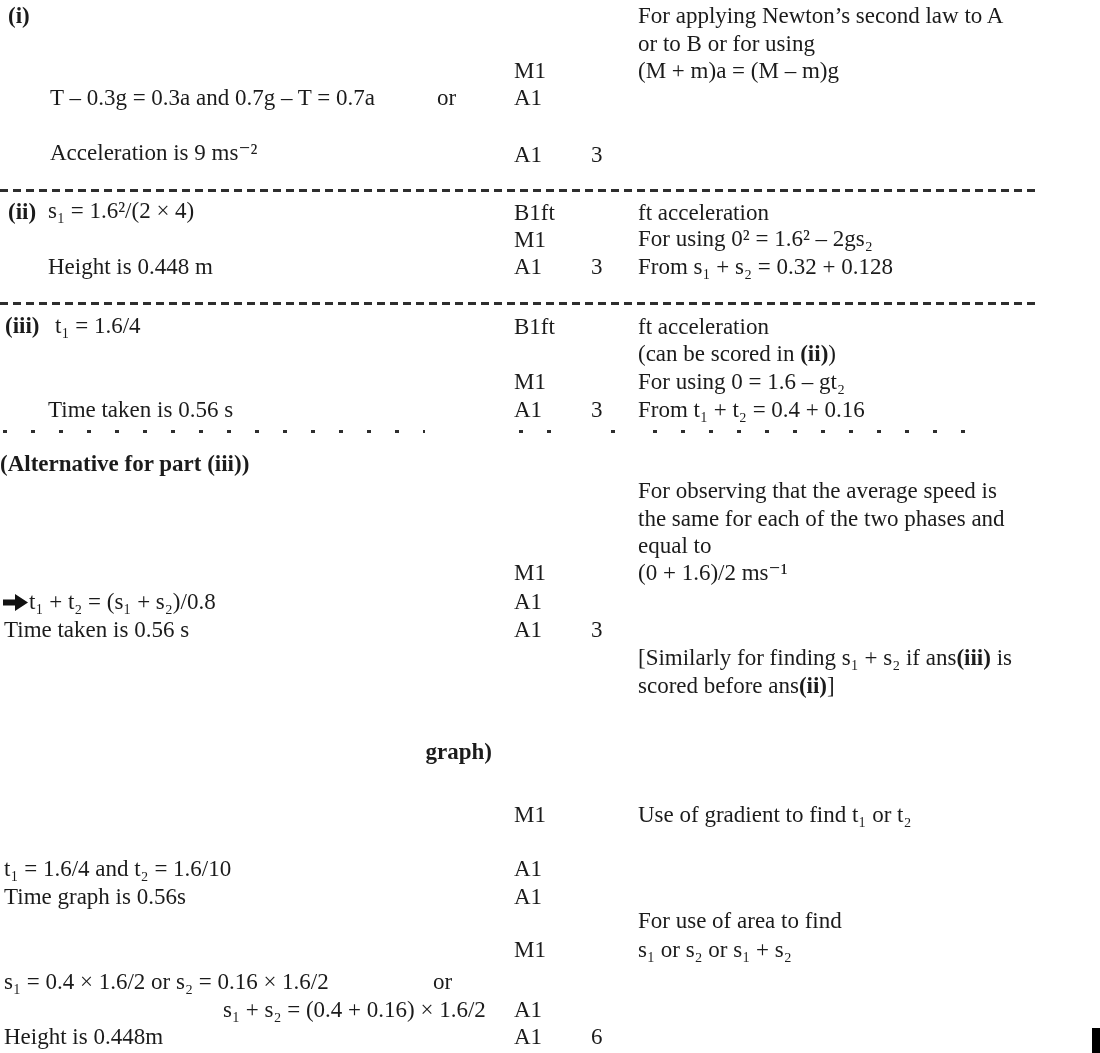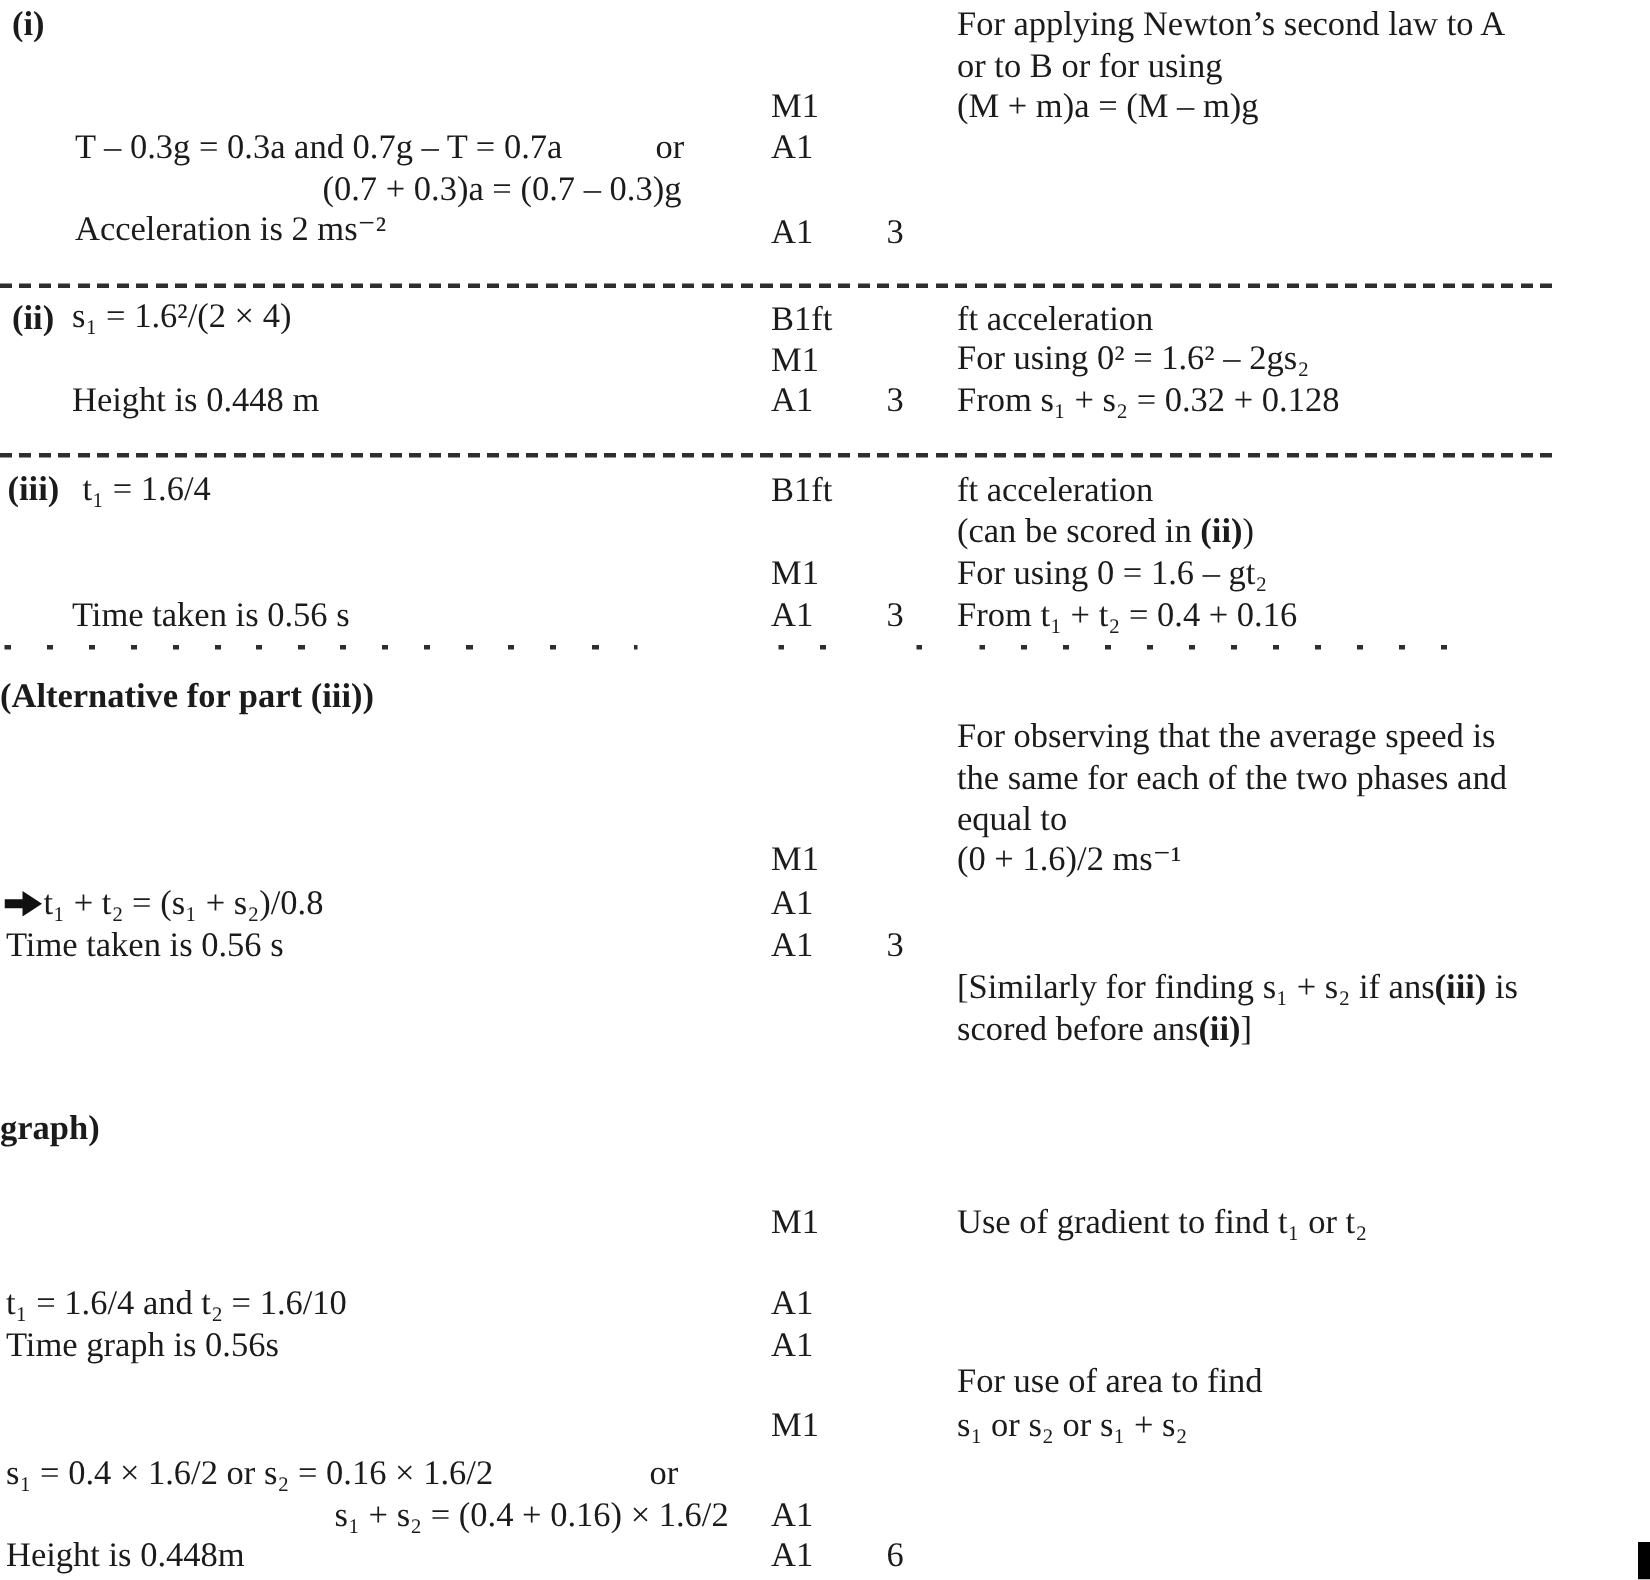--- a/index.html
+++ b/index.html
@@ -15,39 +15,38 @@
   .t{position:absolute;white-space:nowrap;line-height:28px;}
   .b{font-weight:bold;}
   .dashed{
     position:absolute;height:3px;
     background:repeating-linear-gradient(90deg,#2e2e2e 0 8px,transparent 8px 13px);
   }
   .dots{
     position:absolute;height:3px;
     background:repeating-linear-gradient(90deg,#2e2e2e 0 4px,transparent 4px 28px);
   }
-  .right{text-align:left;}
+  .right{text-align:right;margin-left:35px;}
   .arrow-svg{position:absolute;}
   .corner{position:absolute;background:#000;}
 </style>
 </head>
 <body>
 
 <div id="page">
 
   <div class="t b" style="left:8px;top:2px">(i)</div>
   <div class="t" style="left:638px;top:2px">For applying Newton’s second law to A</div>
   <div class="t" style="left:638px;top:30px">or to B or for using</div>
   <div class="t" style="left:514px;top:57px">M1</div>
   <div class="t" style="left:638px;top:57px">(M + m)a = (M – m)g</div>
   <div class="t" style="left:50px;top:84px">T – 0.3g = 0.3a and  0.7g – T = 0.7a</div>
   <div class="t" style="left:437px;top:84px">or</div>
   <div class="t" style="left:514px;top:84px">A1</div>
-  <div class="t" style="left:215px;top:112px">(0.7 + 0.3)a = (0.7 – 0.3)g</div>
-  <div class="t" style="left:50px;top:139px">Acceleration is 2 ms⁻²</div>
+  <div class="t" style="left:50px;top:139px">Acceleration is 9 ms⁻²</div>
   <div class="t" style="left:514px;top:141px">A1</div>
   <div class="t" style="left:591px;top:141px">3</div>
 
   <div class="dashed" style="left:0;top:189px;width:1040px"></div>
 
   <div class="t b" style="left:8px;top:198px">(ii)</div>
   <div class="t" style="left:48px;top:197px">s₁ = 1.6²/(2 × 4)</div>
   <div class="t" style="left:514px;top:199px">B1ft</div>
   <div class="t" style="left:638px;top:199px">ft acceleration</div>
   <div class="t" style="left:514px;top:226px">M1</div>

